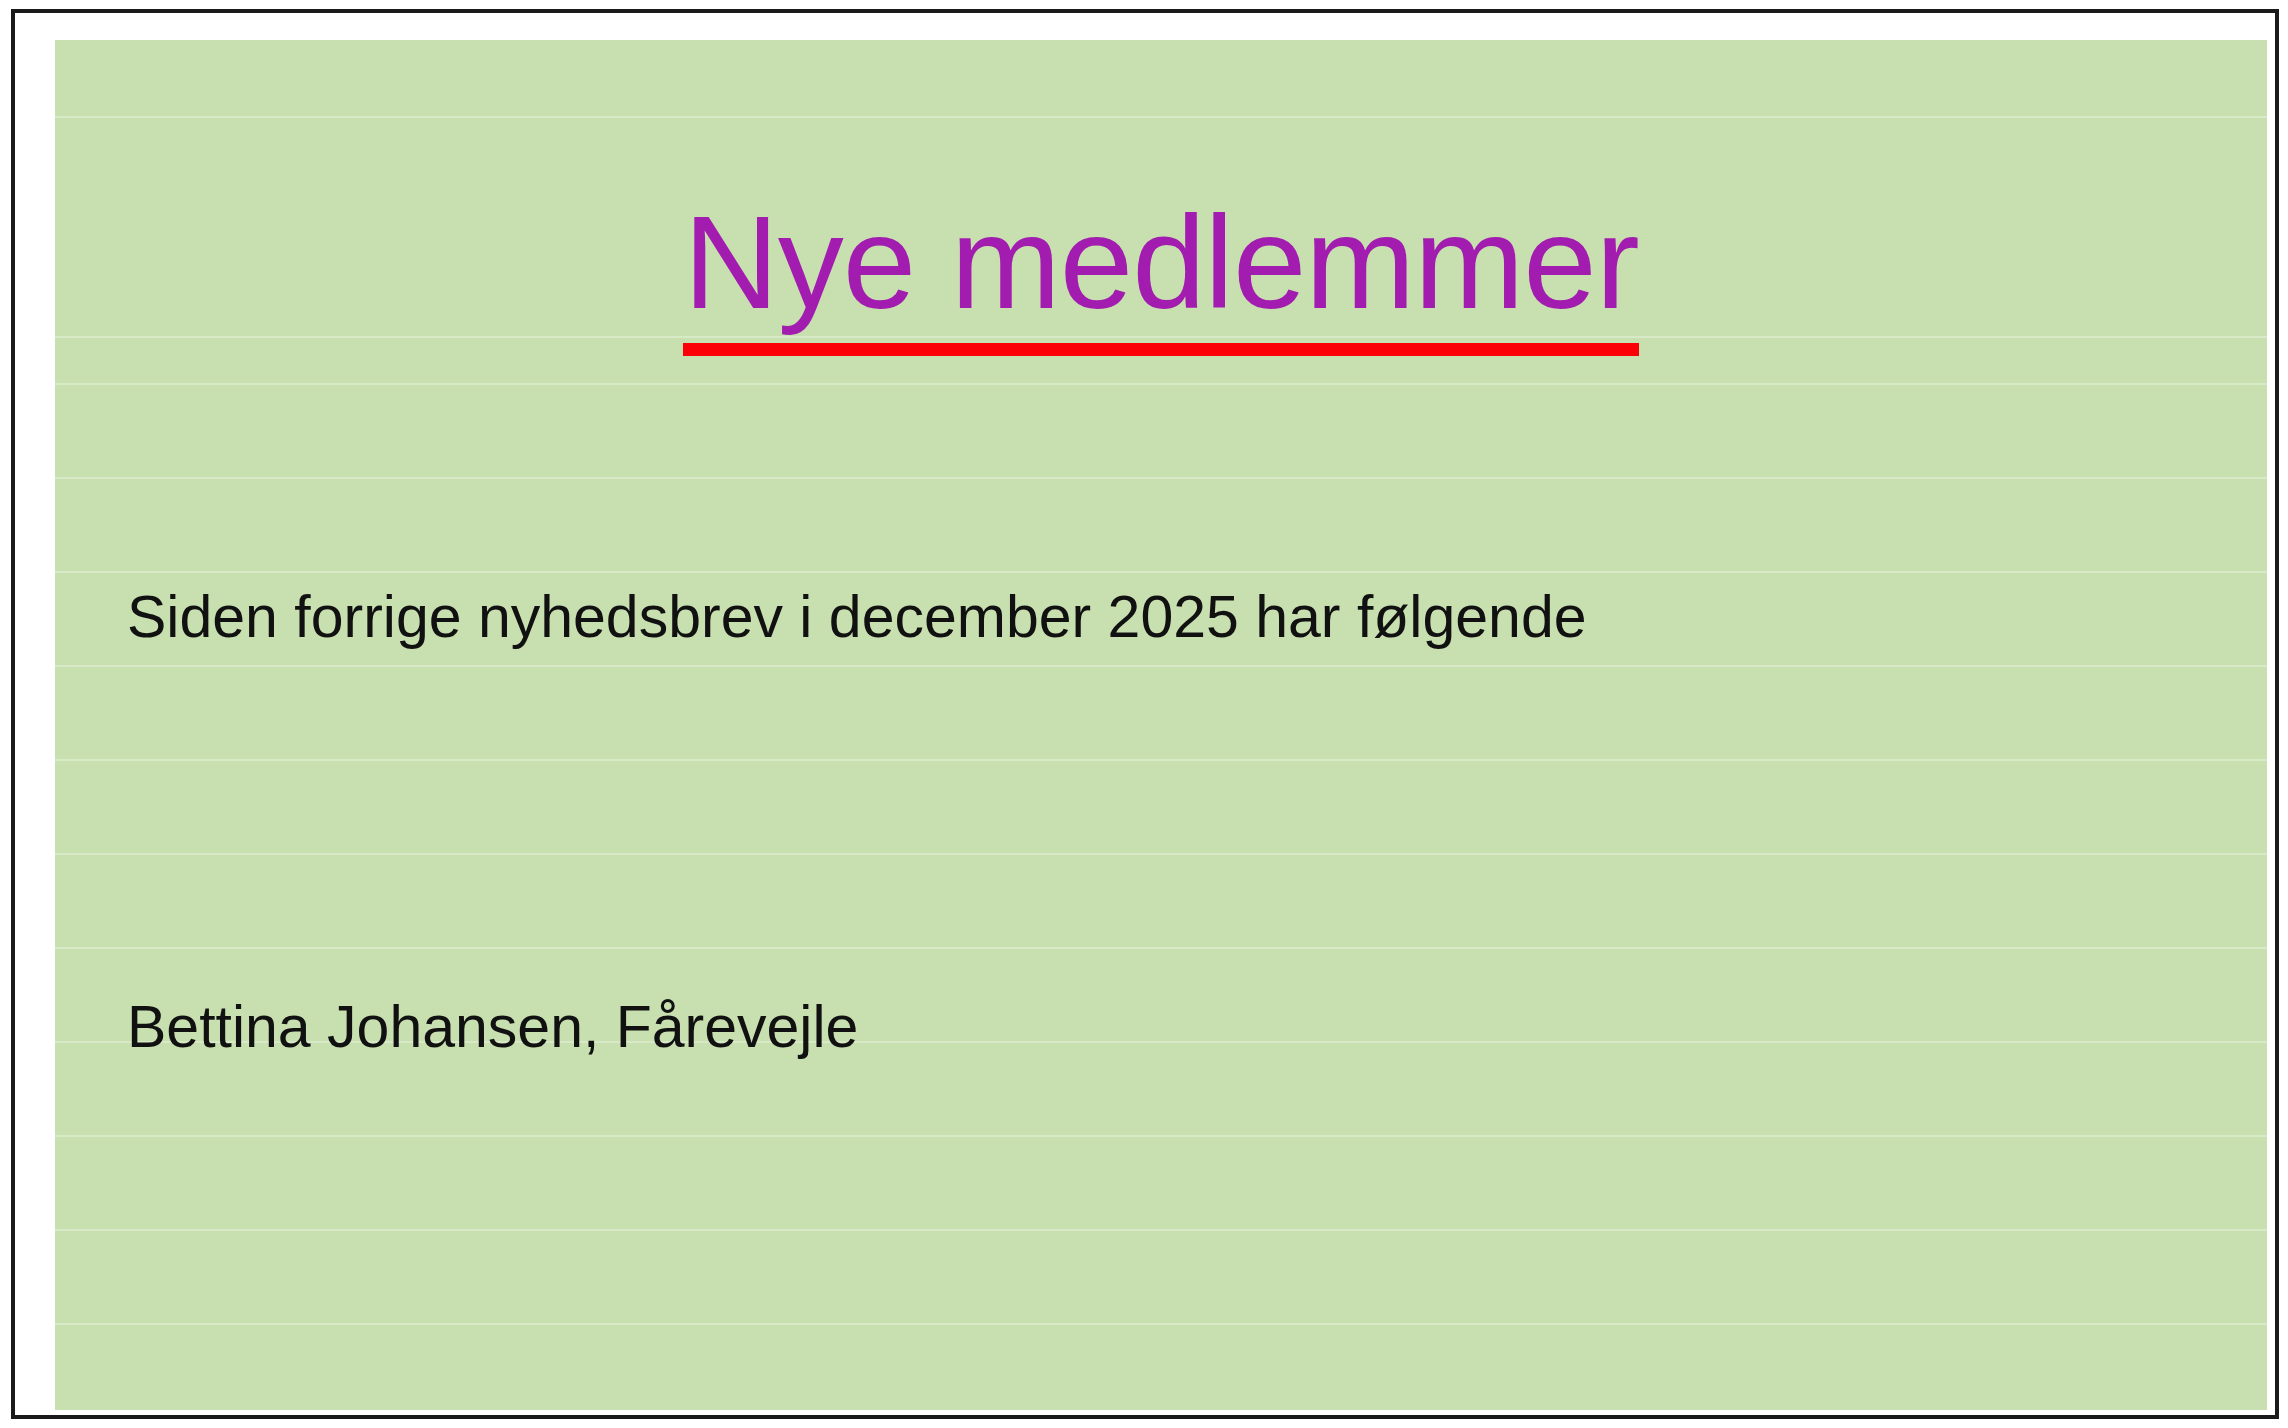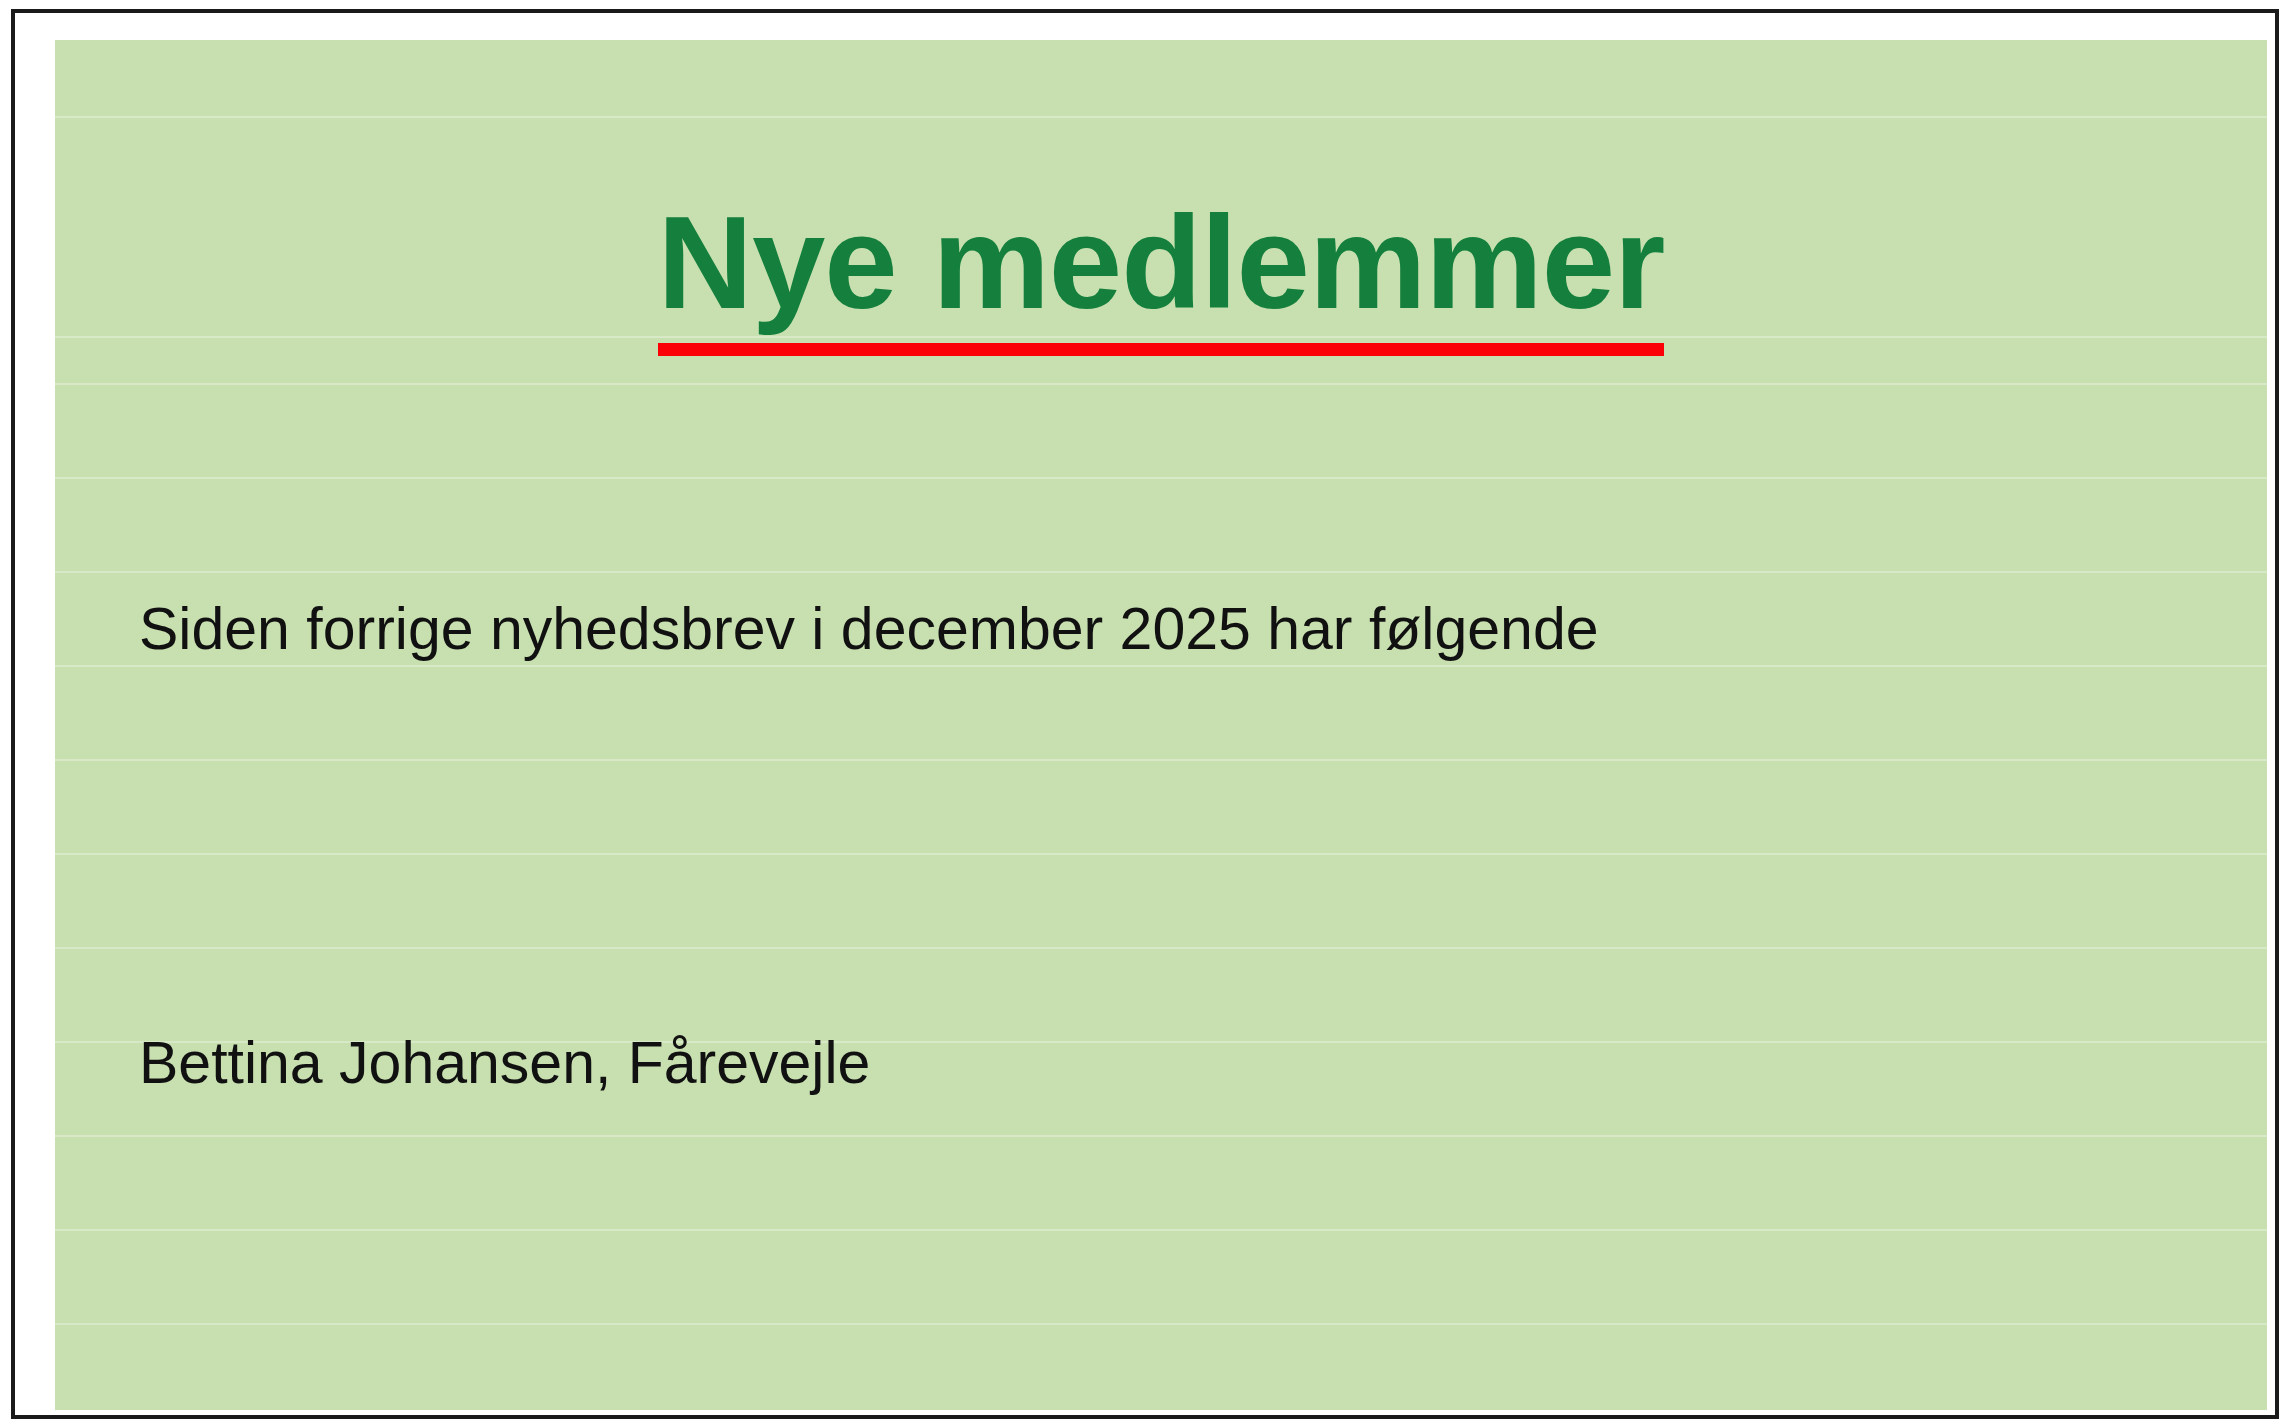--- a/index.html
+++ b/index.html
@@ -49,42 +49,42 @@
   }
   #title-wrap {
     position: absolute;
     left: 0;
     top: 66px;
     width: 2212px;
     text-align: center;
   }
   #slide-title {
     display: inline-block;
-    color: #15803d;
+    color: #a21caf;
     font-size: 132px;
-    font-weight: bold;
+    font-weight: normal;
     line-height: 1.05;
     letter-spacing: -1px;
     border-bottom: 13px solid #fb0007;
     padding-bottom: 10px;
     white-space: nowrap;
   }
   #body-block {
     position: absolute;
     left: 68px;
     top: 406px;
     width: 2050px;
     color: #111111;
     font-size: 59px;
     line-height: 67px;
     font-weight: normal;
     white-space: pre-wrap;
   }
   .para {
-    margin: 16px;
+    margin: 4px;
     padding: 0;
   }
   .spacer-line {
     height: 67px;
   }
 </style>
 </head>
 <body>
 
 <div id="slide-root">

